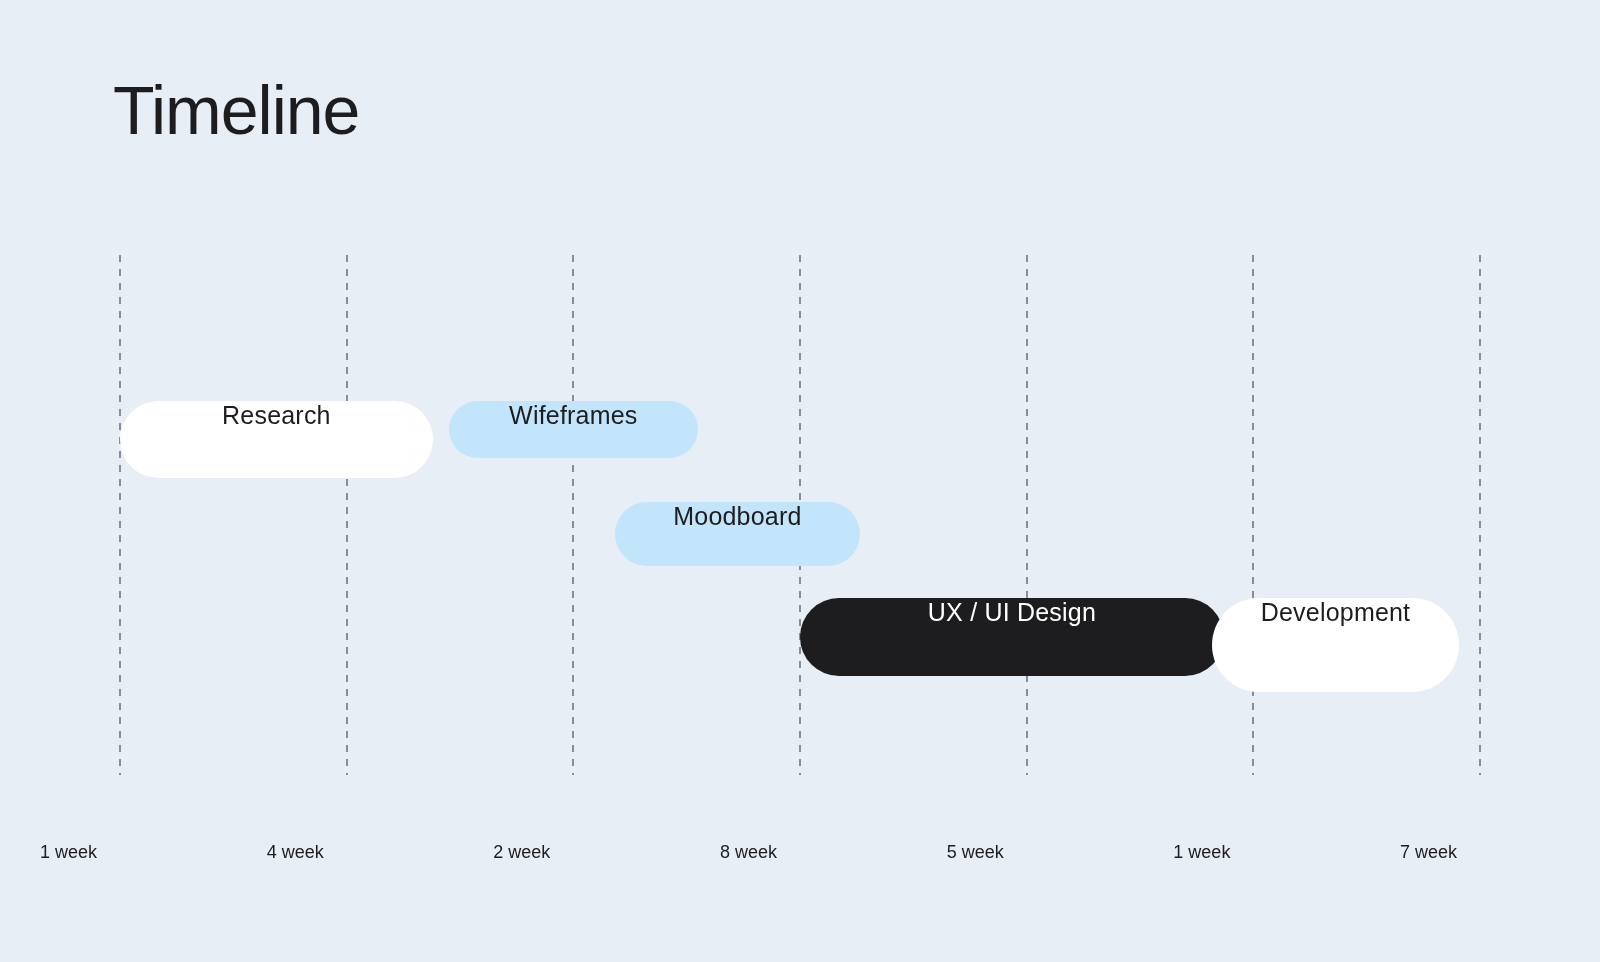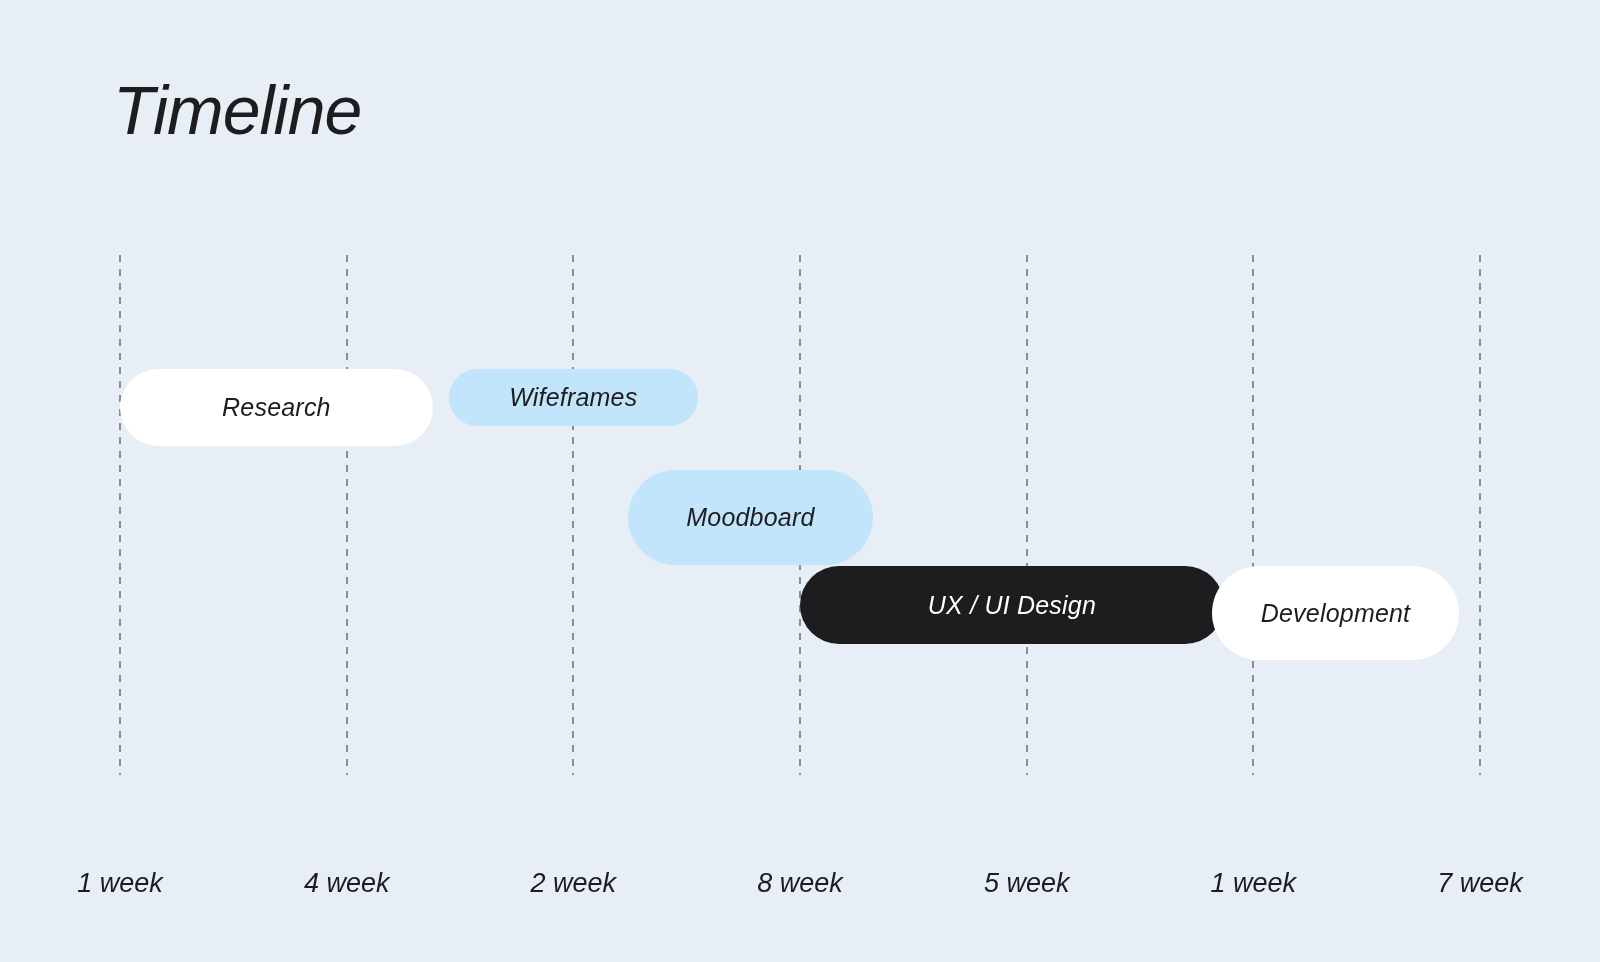--- a/index.html
+++ b/index.html
@@ -7,21 +7,20 @@
     padding: 0;
     background: #E8EEF6;
     font-family: "Liberation Sans", "DejaVu Sans", sans-serif;
   }
   .canvas {
     position: relative;
     width: 1600px;
     height: 962px;
     background: #E8EEF6;
     overflow: hidden;
-    font-style: italic;
   }
   .title {
     position: absolute;
     left: 113px;
     top: 76px;
     font-size: 68px;
     font-weight: 500;
     letter-spacing: -1px;
     color: #1D1D1F;
     line-height: 1;
@@ -32,37 +31,38 @@
     height: 520px;
     width: 2px;
     background: repeating-linear-gradient(
       to bottom,
       #878E99 0px, #878E99 7px,
       transparent 7px, transparent 14px
     );
   }
   .week-label {
     position: absolute;
-    top: 868px;
+    top: 842px;
     width: 160px;
-    text-align: center;
-    font-size: 27px;
+    text-align: left;
+    font-size: 18px;
     color: #1D1D1F;
     line-height: 1.15;
   }
   .pill {
     position: absolute;
     border-radius: 999px;
     display: flex;
-    align-items: center;
+    align-items: flex-start;
     justify-content: center;
     font-size: 25px;
     font-weight: 500;
     letter-spacing: 0.2px;
     white-space: nowrap;
+    margin-top: 32px;
   }
   .pill.white { background: #FFFFFF; color: #1D1D1F; }
   .pill.blue  { background: #C2E5FB; color: #1D1D1F; }
   .pill.dark  { background: #1D1D1F; color: #FFFFFF; }
 </style>
 </head>
 <body>
 
 <div class="canvas">
   <div class="title">Timeline</div>
@@ -80,21 +80,21 @@
       <div class="gridline" style="left: 1252.35px;"></div>
       <div class="week-label" style="left: 1173.35px;">1 week</div>
       <div class="gridline" style="left: 1479.02px;"></div>
       <div class="week-label" style="left: 1400.02px;">7 week</div>
       <div class="pill white" style="left: 120px; top: 369px; width: 312.805px; height: 77px;">
         <span>Research</span>
       </div>
       <div class="pill blue" style="left: 448.671px; top: 369px; width: 249.337px; height: 57px;">
         <span>Wifeframes</span>
       </div>
-      <div class="pill blue" style="left: 628px; top: 470px; width: 244.804px; height: 95px;">
+      <div class="pill blue" style="left: 615px; top: 470px; width: 244.804px; height: 64px;">
         <span>Moodboard</span>
       </div>
       <div class="pill dark" style="left: 800.01px; top: 566px; width: 423.873px; height: 78px;">
         <span>UX / UI Design</span>
       </div>
       <div class="pill white" style="left: 1212px; top: 566px; width: 247.07px; height: 94px;">
         <span>Development</span>
       </div>
     </div>
 </div>

